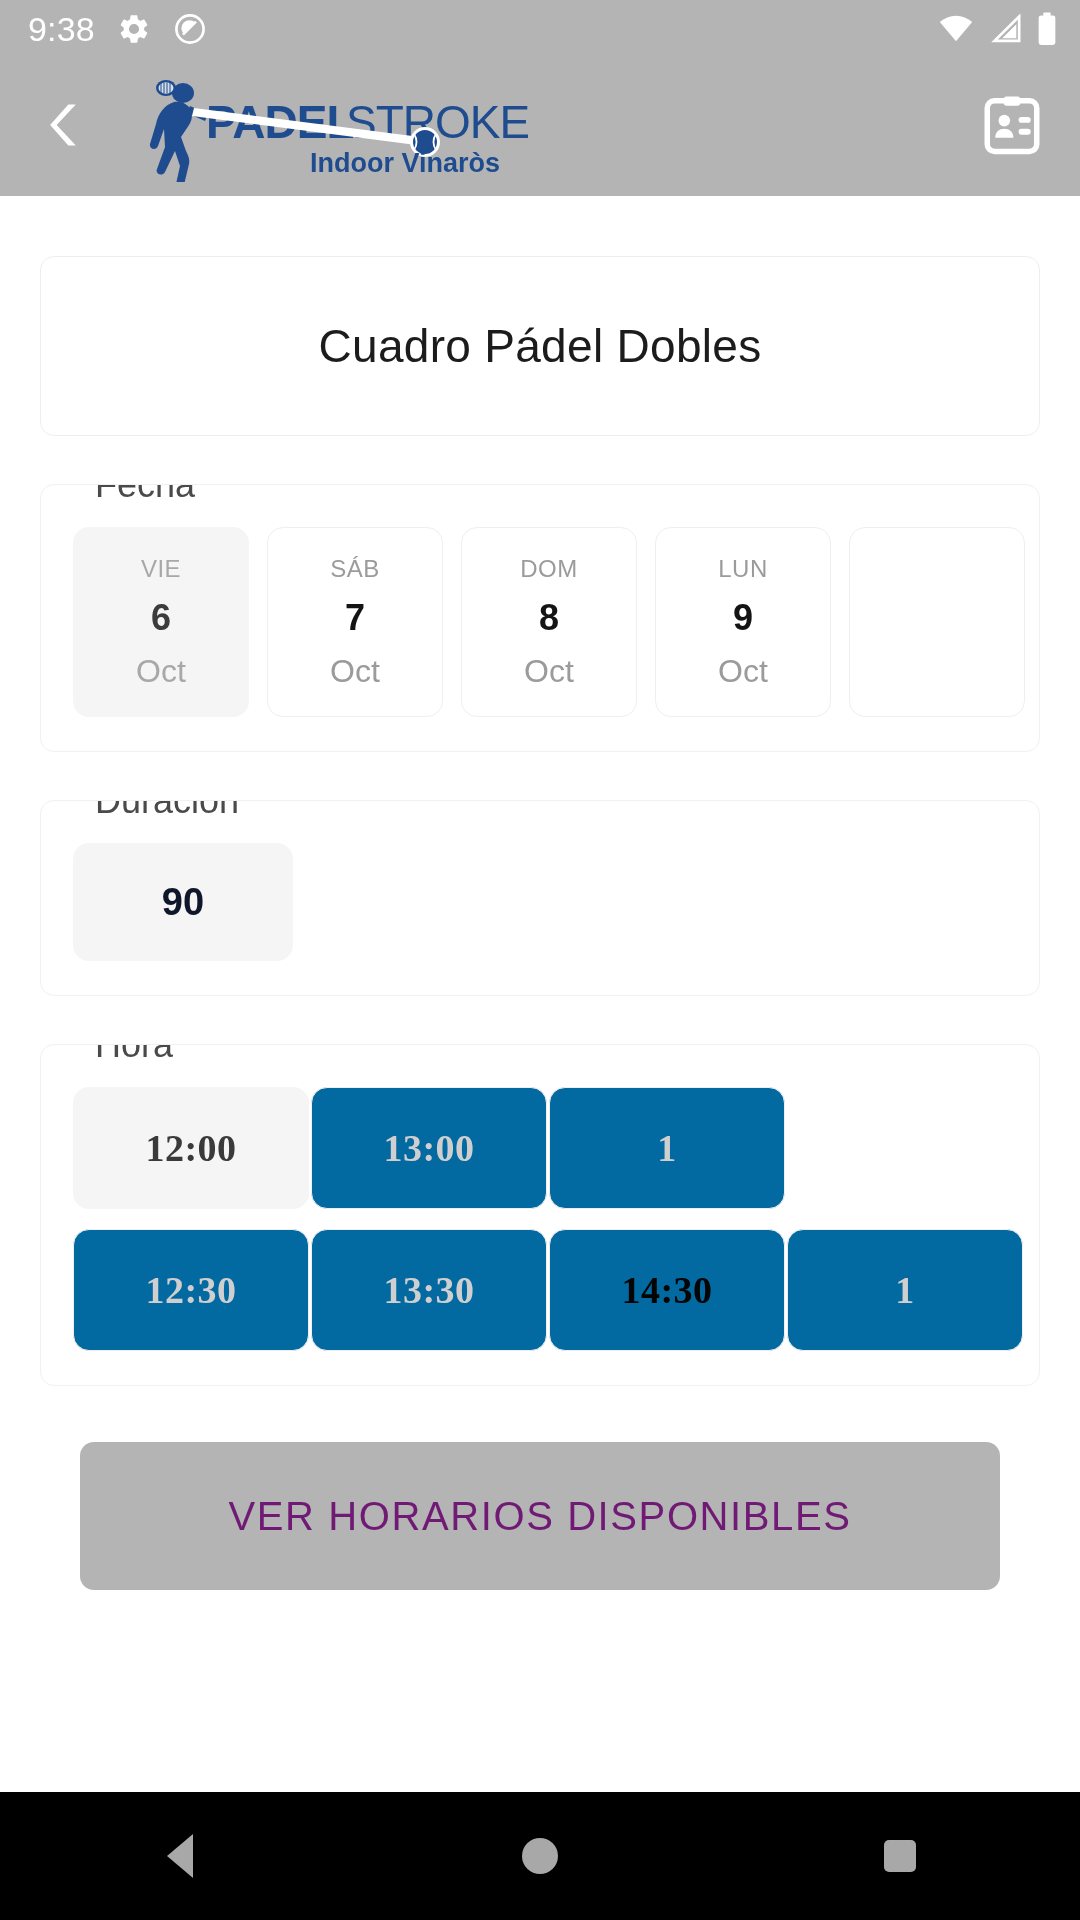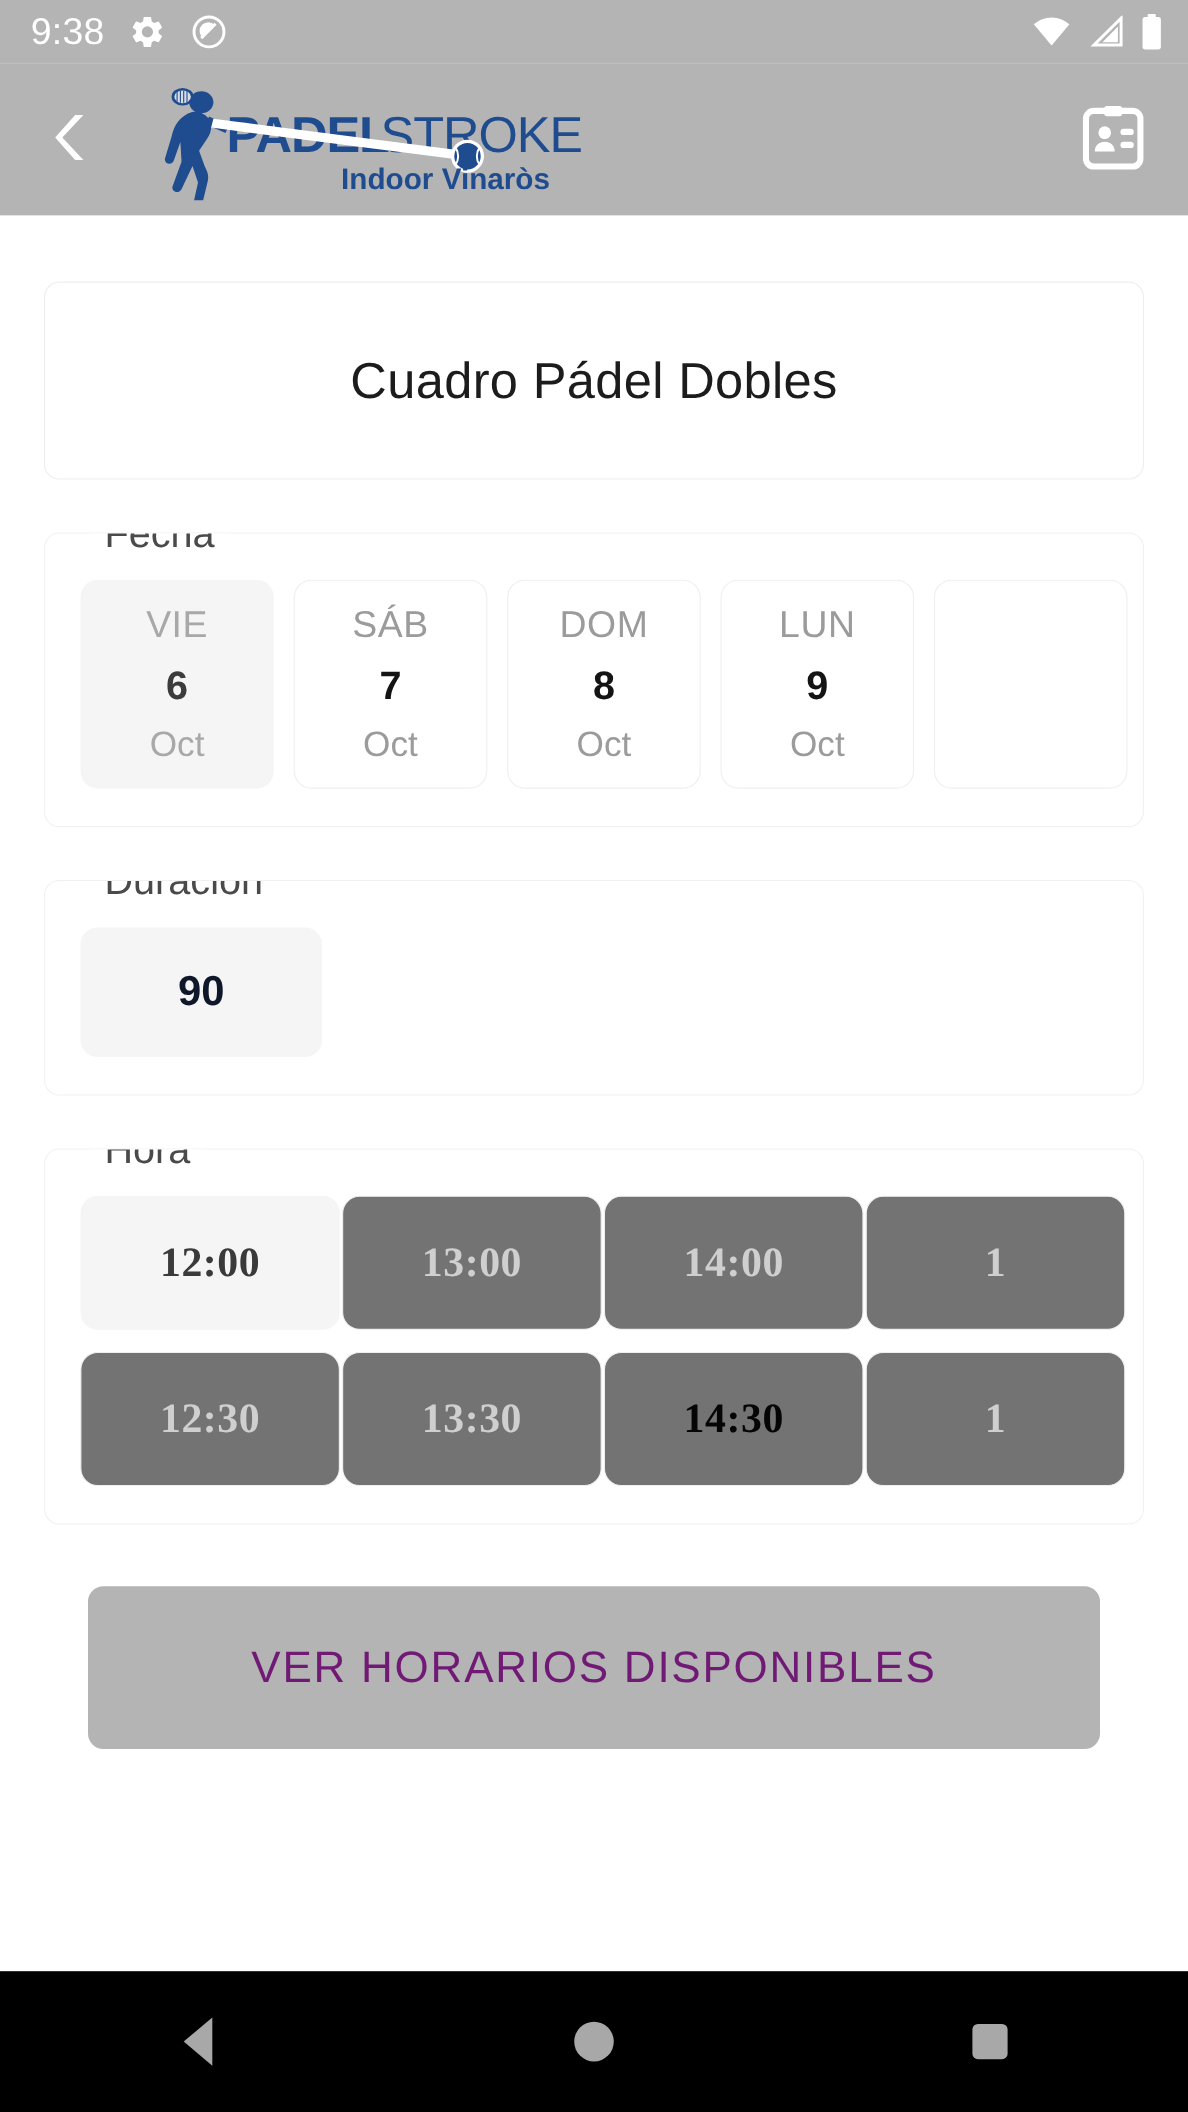--- a/index.html
+++ b/index.html
@@ -143,21 +143,21 @@
     flex-direction: column;
     align-items: center;
     justify-content: center;
     gap: 14px;
   }
   .date-chip.selected {
     background: #f5f5f5;
     border-color: transparent;
   }
   .dc-dow {
-    font-size: 34px;
+    font-size: 24px;
     color: #9b9b9b;
     letter-spacing: 0.5px;
   }
   .dc-day {
     font-size: 36px;
     font-weight: bold;
     color: #141414;
   }
   .date-chip.selected .dc-day { color: #3c3c3c; }
   .dc-mon {
@@ -195,21 +195,21 @@
     display: flex;
     gap: 2px;
     font-family: Liberation Serif, serif;
   }
   .hour-chip {
     flex: 0 0 auto;
     width: 236px;
     height: 122px;
     border-radius: 16px;
     border: 1.5px solid #efeff0;
-    background: #737373;
+    background: #0369a1;
     display: flex;
     align-items: center;
     justify-content: center;
   }
   .hour-chip-text {
     font-size: 38px;
     font-weight: bold;
     letter-spacing: 0.5px;
   }
   .hour-chip.selected {
@@ -414,23 +414,20 @@
       <span class="group-legend">Hora</span>
       <div class="hour-grid">
         <div class="hour-row">
           <div class="hour-chip selected">
             <span class="hour-chip-text">12:00</span>
           </div>
           <div class="hour-chip disabled">
             <span class="hour-chip-text">13:00</span>
           </div>
           <div class="hour-chip disabled">
-            <span class="hour-chip-text">14:00</span>
-          </div>
-          <div class="hour-chip disabled">
             <span class="hour-chip-text">1</span>
           </div>
         </div>
         <div class="hour-row">
           <div class="hour-chip disabled">
             <span class="hour-chip-text">12:30</span>
           </div>
           <div class="hour-chip disabled">
             <span class="hour-chip-text">13:30</span>
           </div>

